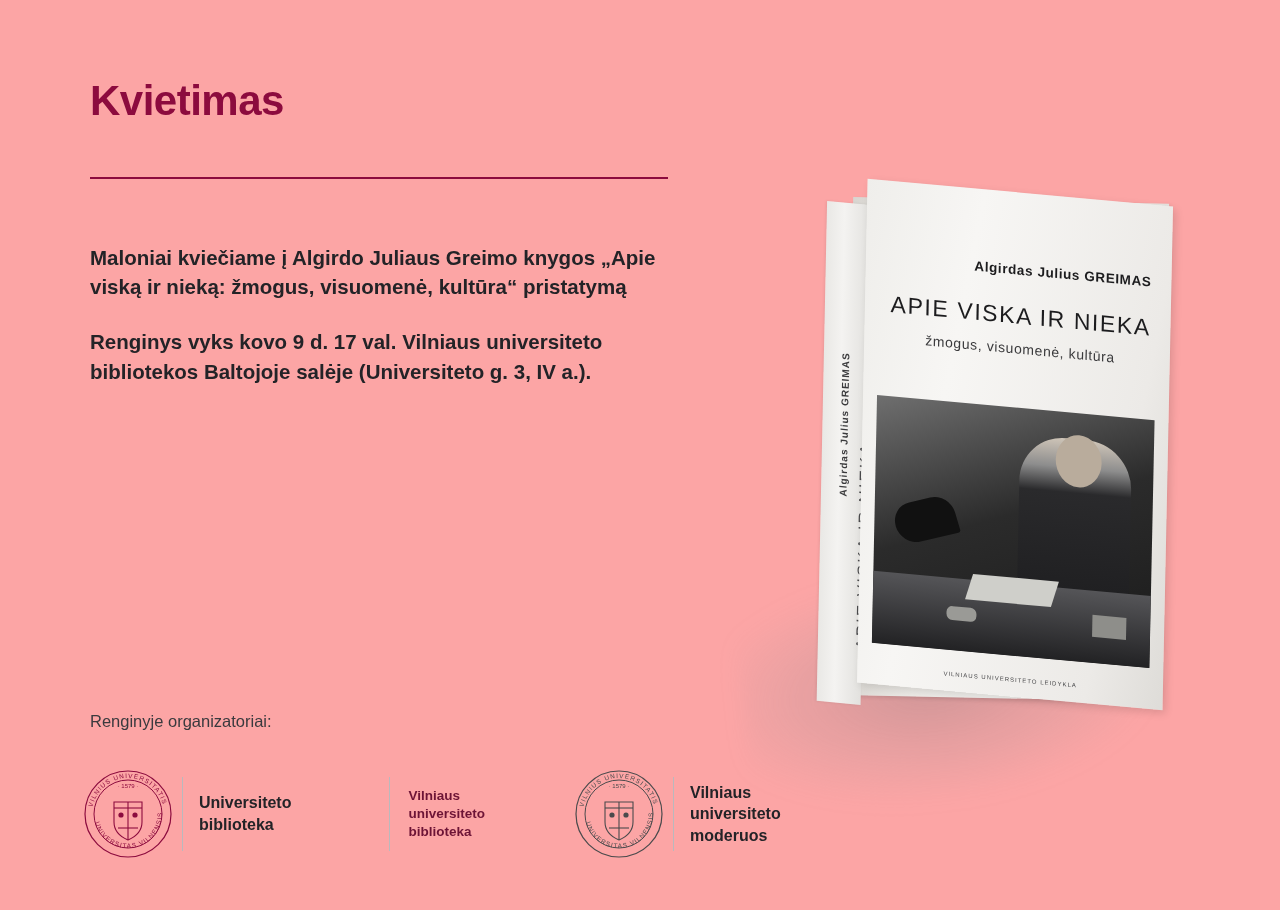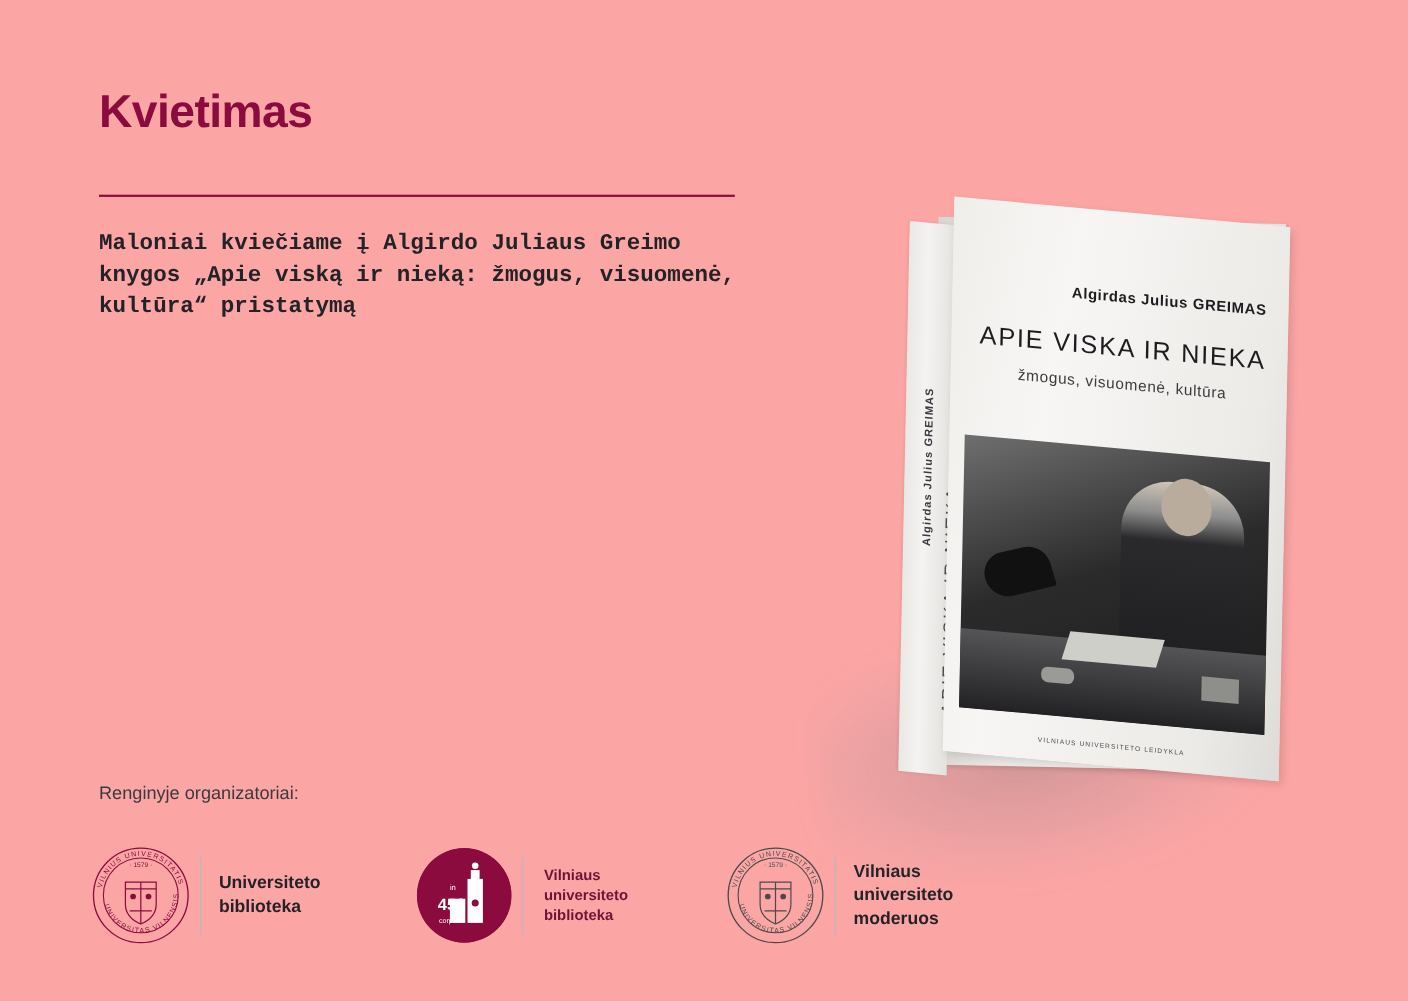--- a/index.html
+++ b/index.html
@@ -39,22 +39,21 @@
   }
 
   .title-rule {
     width: 578px;
     height: 2px;
     background: #8c0b3e;
     margin-top: 53px;
   }
 
   .body-block {
-    margin-top: 28px;
-    font-family: Liberation Mono, monospace;
+    margin-top: 64px;
   }
 
   p.para {
     margin: 0 0 26px 0;
     font-size: 20.5px;
     line-height: 1.42;
     color: #2f2f33;
     max-width: 590px;
   }
   p.para.bold {
@@ -314,20 +313,21 @@
 <body>
 
 <div class="poster">
 
   <div class="left-col">
     <h1 class="title">Kvietimas</h1>
     <div class="title-rule"></div>
 
     <div class="body-block">
       <p class="para bold">Maloniai kviečiame į Algirdo Juliaus Greimo knygos „Apie viską ir nieką: žmogus, visuomenė, kultūra“ pristatymą</p>
+      <p class="para bold last">Renginys vyks kovo 9 d. 17 val. Vilniaus universiteto bibliotekos Baltojoje salėje (Universiteto g. 3, IV a.).</p>
     </div>
   </div>
 
   <div class="organizers-label">Renginyje organizatoriai:</div>
 
   <div class="logos-row">
 
     <div class="logo-group">
       <div class="seal">
         <svg width="92" height="92" viewBox="0 0 92 92" aria-hidden="true">
@@ -355,35 +355,20 @@
         </svg>
       </div>
       <div class="divider"></div>
       <div>
         <div class="logo-text bold">Universiteto</div>
         <div class="logo-text bold">biblioteka</div>
       </div>
     </div>
 
     <div class="logo-group">
-      <div class="vub-mark">
-        <svg width="86" height="86" viewBox="0 0 86 86" aria-hidden="true">
-          <circle cx="43" cy="43" r="43" fill="#8c0b3e"></circle>
-          <g fill="#ffffff">
-            <rect x="46" y="28" width="14" height="40"></rect>
-            <rect x="49" y="20" width="8" height="10"></rect>
-            <circle cx="53" cy="16" r="3"></circle>
-            <rect x="30" y="46" width="14" height="22"></rect>
-          </g>
-          <circle cx="53" cy="50" r="3.2" fill="#8c0b3e"></circle>
-          <text x="30" y="38" font-size="7" fill="#ffffff" font-family="'Liberation Sans', sans-serif">in</text>
-          <text x="19" y="56" font-size="15" fill="#ffffff" font-family="'Liberation Sans', sans-serif" font-weight="bold">450</text>
-          <text x="20" y="68" font-size="6.5" fill="#ffffff" font-family="'Liberation Sans', sans-serif">corpore</text>
-        </svg>
-      </div>
       <div class="divider thin-gap"></div>
       <div>
         <div class="logo-text small">Vilniaus</div>
         <div class="logo-text small">universiteto</div>
         <div class="logo-text small">biblioteka</div>
       </div>
     </div>
 
     <div class="logo-group">
       <div class="seal">

